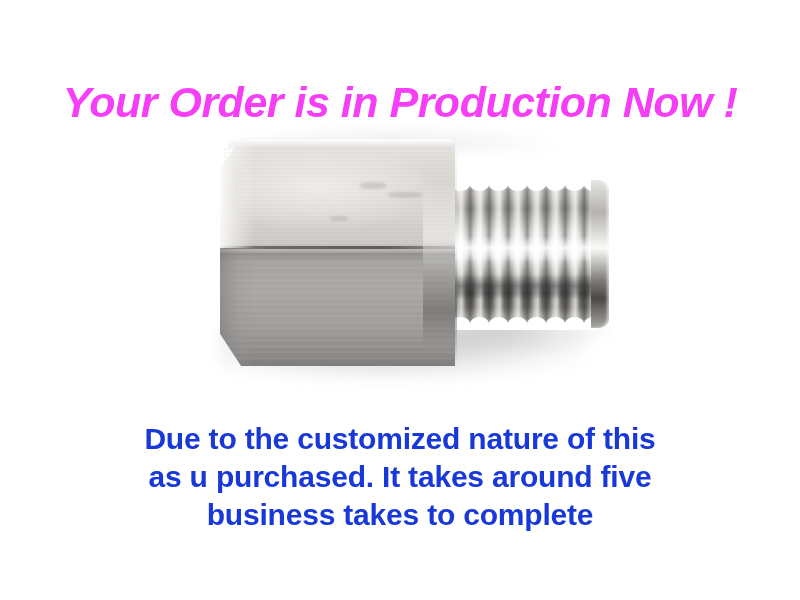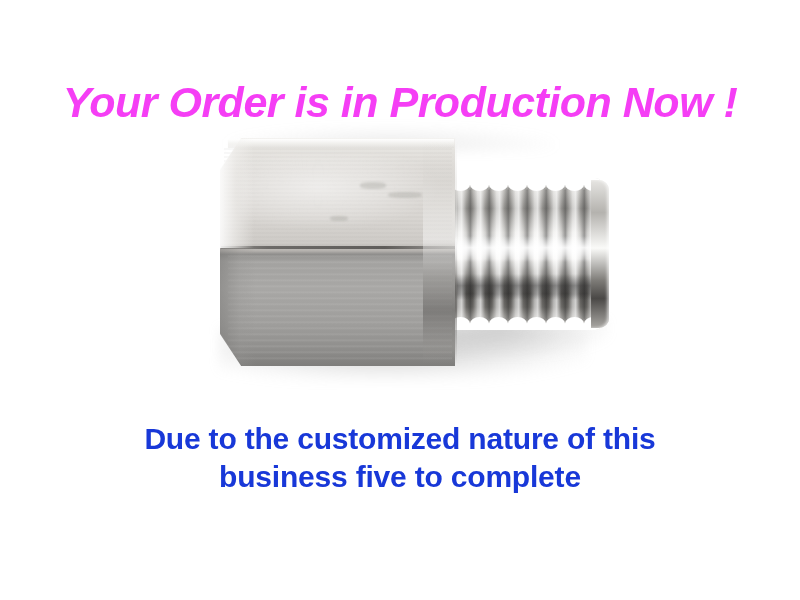--- a/index.html
+++ b/index.html
@@ -405,16 +405,17 @@
     <div class="hex-top-chamfer"></div>
     <div class="hex-seam"></div>
     <div class="hex-corner-up"></div>
     <div class="hex-corner-low"></div>
     <div class="hex-shoulder"></div>
 
   </div>
 
   <div class="body-copy">
     <span class="line">Due to the customized nature of this</span>
-    <span class="line">business five to complete</span>
+    <span class="line">as u purchased. It takes around five</span>
+    <span class="line">business takes to complete</span>
   </div>
 
 </div>
 
 </body></html>

